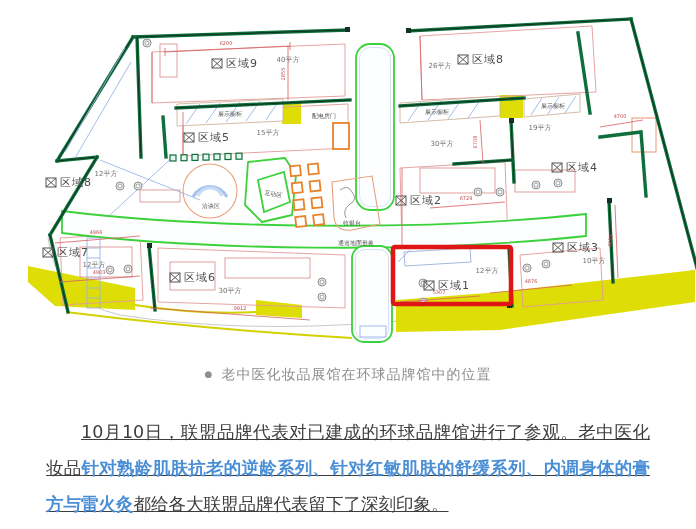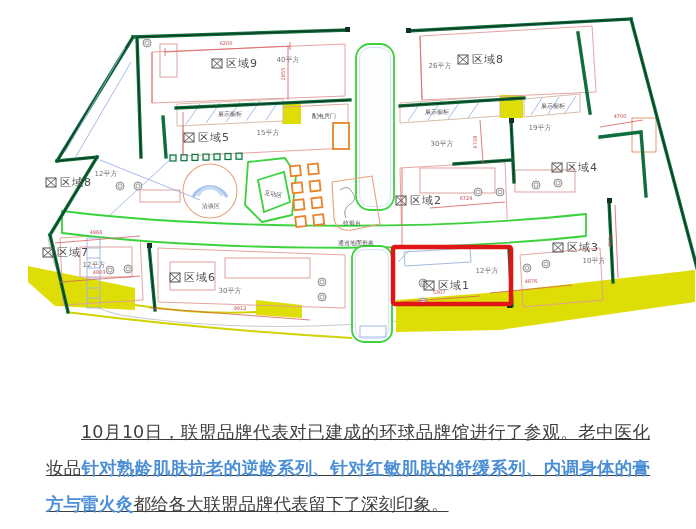--- a/index.html
+++ b/index.html
@@ -359,18 +359,21 @@
         <text class="zarea" x="487" y="273">12平方</text>
       </g>
 
       <text class="tiny" x="324" y="118">配电房门</text>
       <text class="tiny" x="356" y="245" font-size="5">通道地面形象</text>
 
       <rect class="hl" x="393" y="247" width="118" height="57" rx="2"></rect>
     </svg>
   </div>
 
+  <div class="caption">
+    <span class="dot">●</span><span>老中医化妆品展馆在环球品牌馆中的位置</span>
+  </div>
 
   <div class="article">
     <p><span>10月10日，联盟品牌代表对已建成的环球品牌馆进行了参观。老中医化妆品</span><span class="hlt">针对熟龄肌肤抗老的逆龄系列、针对红敏肌肤的舒缓系列、内调身体的膏方与雷火灸</span><span>都给各大联盟品牌代表留下了深刻印象。</span></p>
   </div>
 
 </div>
 
 </body></html>

